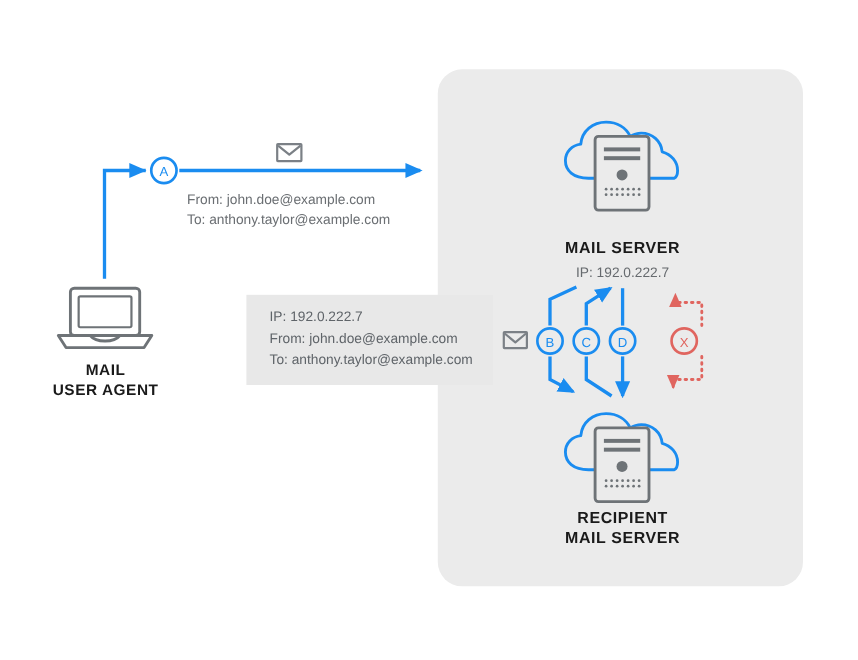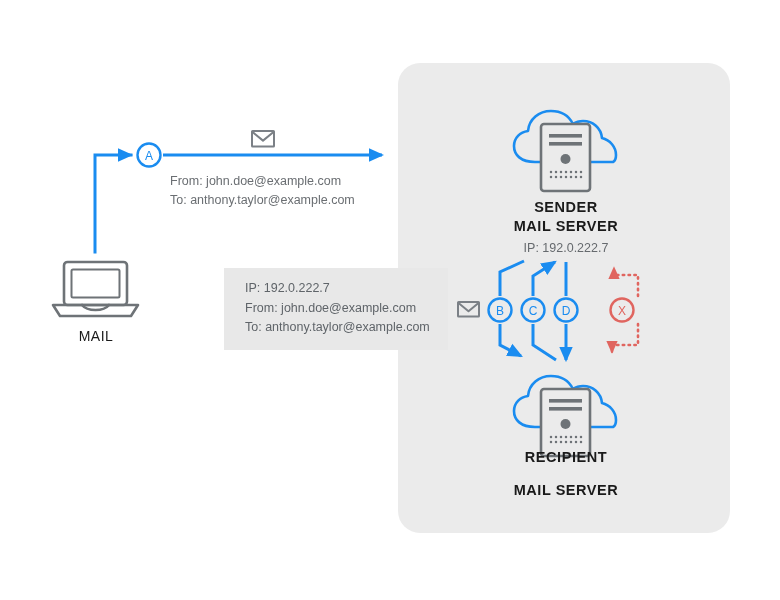--- a/index.html
+++ b/index.html
@@ -39,21 +39,21 @@
     text-align: center;
     line-height: 19px;
   }
   .node-sub {
     font-size: 12.5px;
     color: #666a6e;
     text-align: center;
     line-height: 17px;
   }
   .mua-title {
-    font-weight: normal;
+    font-weight: bold;
     font-size: 14px;
     letter-spacing: 0.5px;
     color: #1a1a1a;
     text-align: center;
     line-height: 18px;
   }
   .hdr-text {
     font-size: 12.5px;
     color: #6a6e72;
     line-height: 18.5px;
@@ -203,21 +203,21 @@
   <div class="glyph-letter" style="left:612px; top:305px; width:20px; color:#e0655f;">X</div>
 
   <div class="lbl hdr-text" style="left:170px; top:172px;">From: john.doe@example.com</div>
   <div class="lbl hdr-text" style="left:170px; top:190.5px;">To: anthony.taylor@example.com</div>
 
   <div class="lbl callout-text" style="left:245px; top:279px;">IP: 192.0.222.7</div>
   <div class="lbl callout-text" style="left:245px; top:298.5px;">From: john.doe@example.com</div>
   <div class="lbl callout-text" style="left:245px; top:318px;">To: anthony.taylor@example.com</div>
 
   <div class="lbl mua-title" style="left:21px; top:327px; width:150px;">MAIL</div>
-
-  <div class="lbl node-title" style="left:490px; top:198px; width:152px;">SENDER</div>
+  <div class="lbl mua-title" style="left:21px; top:345px; width:150px;">USER AGENT</div>
+
   <div class="lbl node-title" style="left:490px; top:217px; width:152px;">MAIL SERVER</div>
   <div class="lbl node-sub" style="left:490px; top:240px; width:152px;">IP: 192.0.222.7</div>
 
-  <div class="lbl node-title" style="left:490px; top:448px; width:152px;">RECIPIENT</div>
+  <div class="lbl node-title" style="left:490px; top:462px; width:152px;">RECIPIENT</div>
   <div class="lbl node-title" style="left:490px; top:481px; width:152px;">MAIL SERVER</div>
 
 </div>
 
 </body></html>

